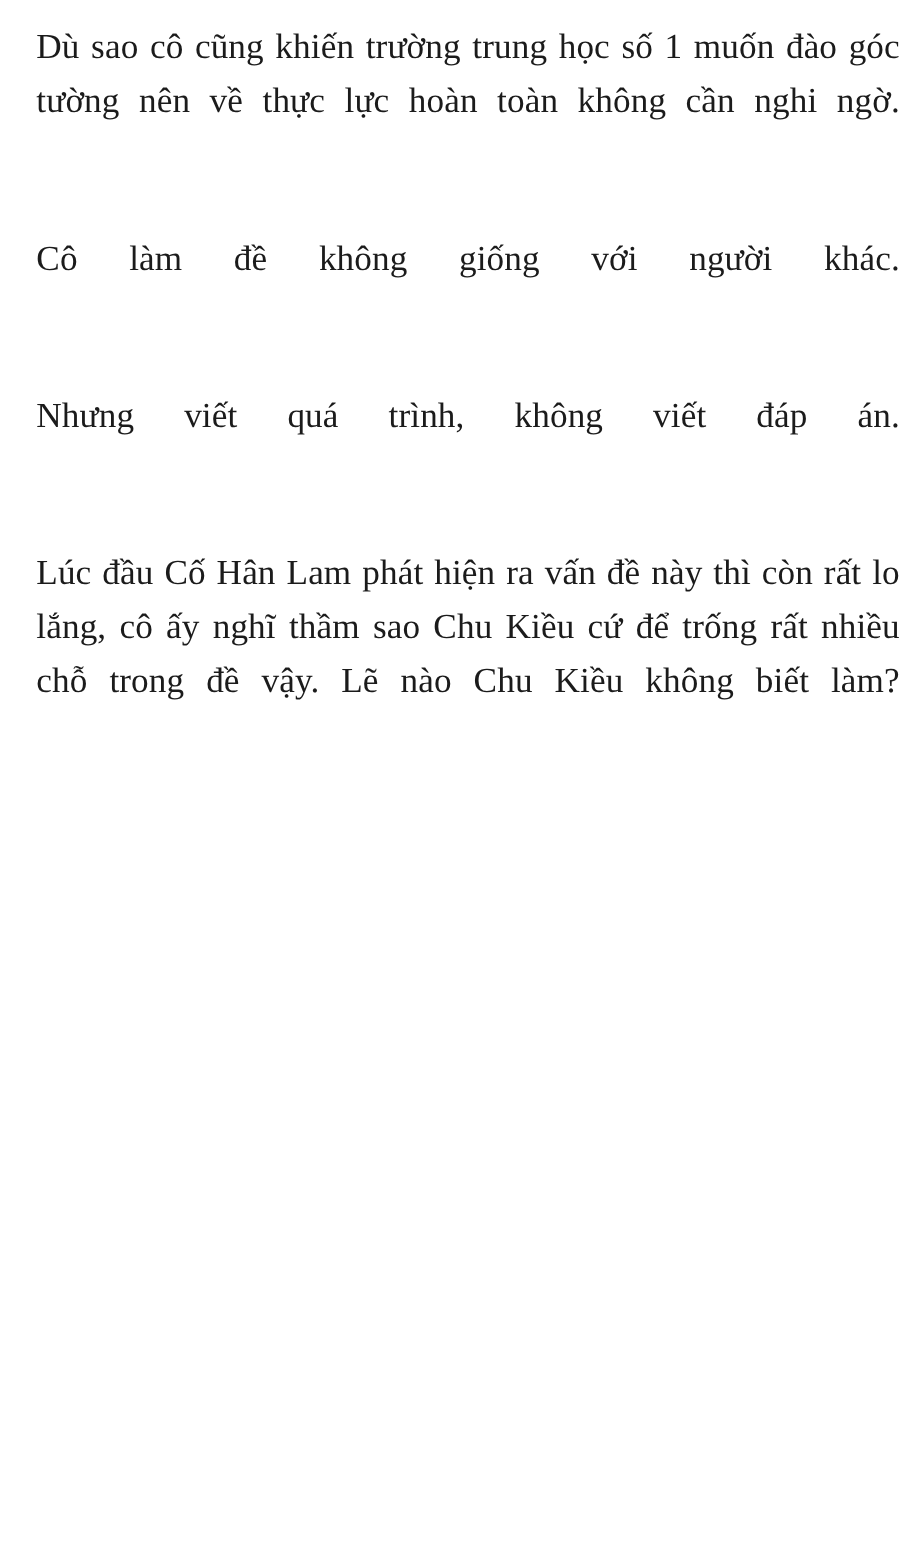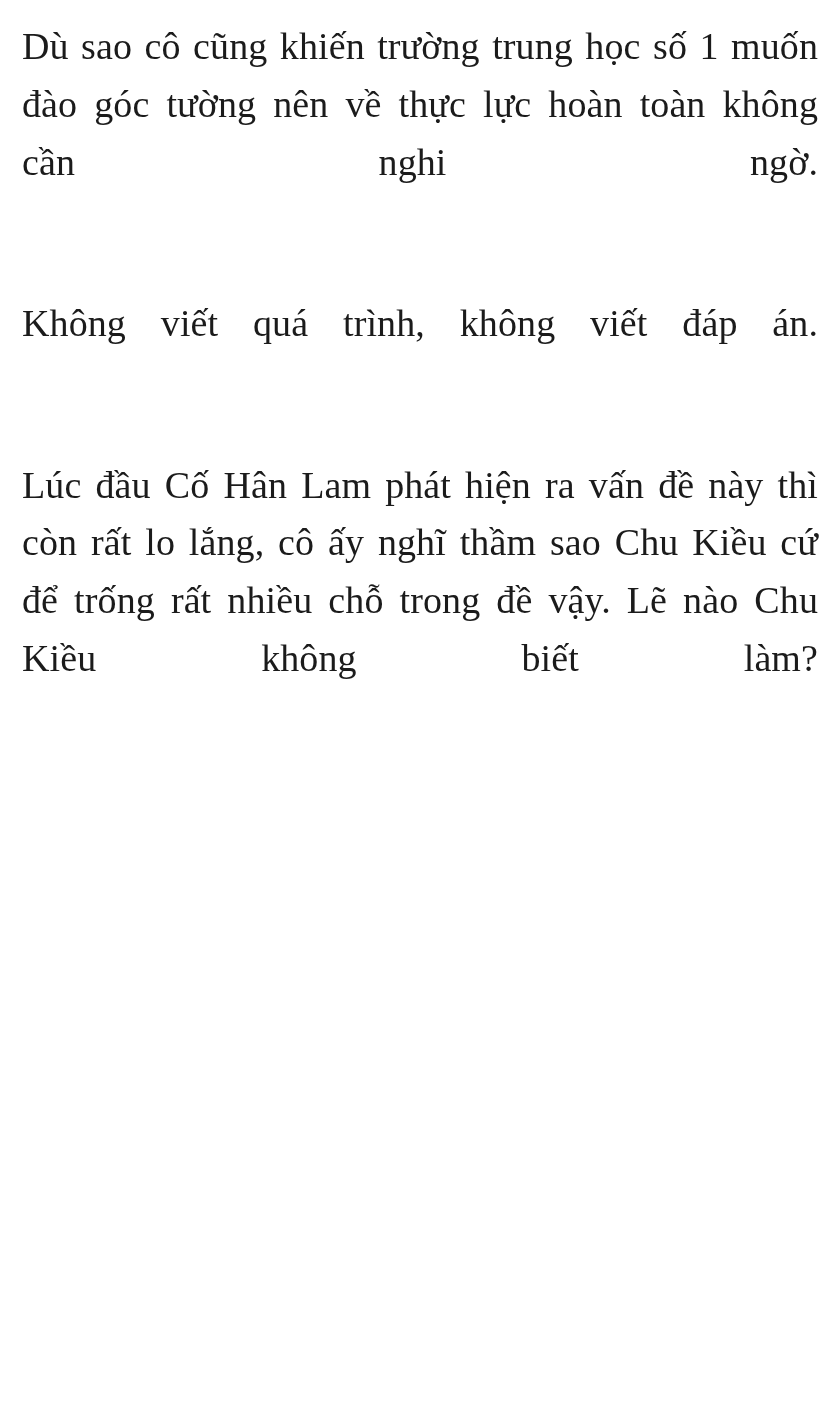--- a/index.html
+++ b/index.html
@@ -12,22 +12,22 @@
     min-height: 1424px;
     font-family: "Liberation Serif", "DejaVu Serif", serif;
     color: #1b1b1b;
   }
   #reader {
     box-sizing: border-box;
     width: 840px;
     padding: 18px 22px 10px 22px;
   }
   .para {
-    margin: 0 0 46px 0;
-    font-size: 38px;
+    margin: 0 0 46px 11px;
+    font-size: 32px;
     line-height: 1.52;
     text-align: justify;
     text-justify: inter-word;
     letter-spacing: 0.1px;
     word-spacing: 0.5px;
   }
   .para:last-child {
     margin-bottom: 0;
   }
   
@@ -35,16 +35,17 @@
     content: "";
     display: inline-block;
     width: 100%;
   }
 </style>
 </head>
 <body style="background: rgb(255, 255, 255); color: rgb(27, 27, 27);">
 
 <div id="reader">
   <p class="para">Dù sao cô cũng khiến trường trung học số 1 muốn đào góc tường nên về thực lực hoàn toàn không cần nghi ngờ.</p>
-  <p class="para">Không viết quá trình, không viết đáp án.</p>
+  <p class="para">Cô làm đề không giống với người khác.</p>
+  <p class="para">Nhưng viết quá trình, không viết đáp án.</p>
   <p class="para">Lúc đầu Cố Hân Lam phát hiện ra vấn đề này thì còn rất lo lắng, cô ấy nghĩ thầm sao Chu Kiều cứ để trống rất nhiều chỗ trong đề vậy. Lẽ nào Chu Kiều không biết làm?</p>
 
 </div>
 
 </body></html>

